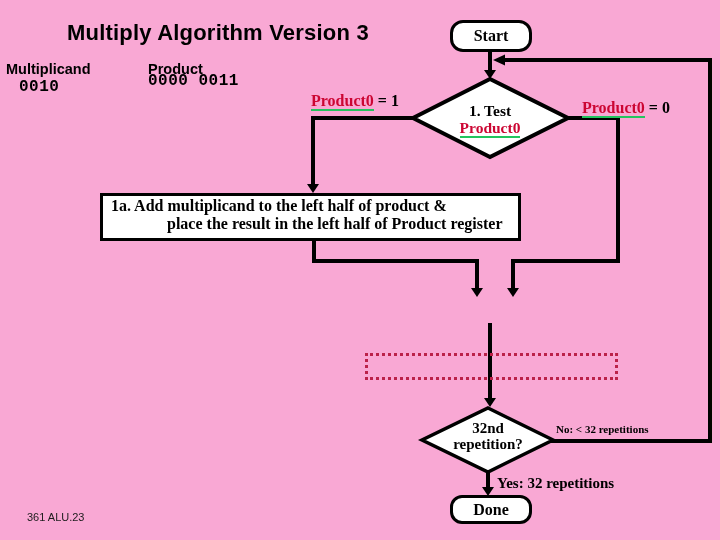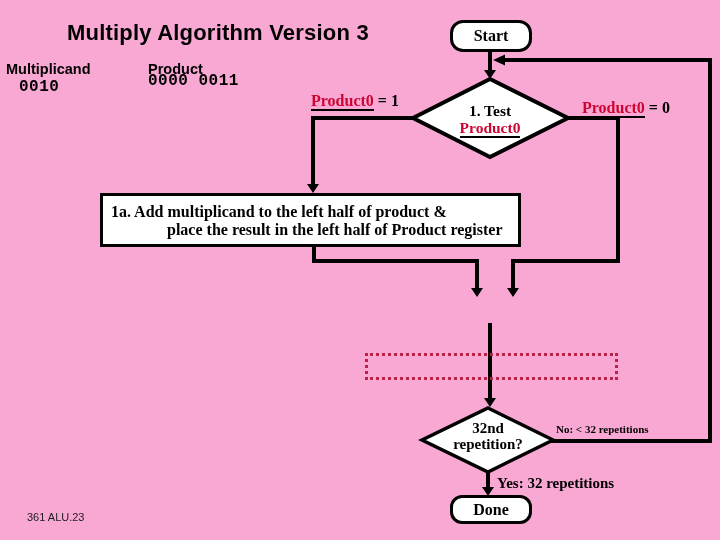--- a/index.html
+++ b/index.html
@@ -7,21 +7,21 @@
     position:relative;width:720px;height:540px;background:#f9a8d4;overflow:hidden;
     font-family:"Liberation Sans",sans-serif;color:#000;
   }
   .abs{position:absolute;}
   
   .title{font-size:22px;font-weight:bold;letter-spacing:.2px;}
   .reg-label{font-size:14.5px;font-weight:bold;}
   .reg-value{font-family:"Liberation Mono",monospace;font-size:16px;font-weight:bold;letter-spacing:.5px;}
   .serif{font-family:"Liberation Serif",serif;font-weight:bold;font-size:15.5px;line-height:19px;}
   .red{color:#cc0633;}
-  .u{border-bottom:2px solid #000000;padding-bottom:0px;}
+  .u{border-bottom:2px solid #22c55e;padding-bottom:0px;}
   .footer{font-size:11px;color:#1c1c1c;}
   
   .terminal{
     border:3.5px solid #000;border-radius:13px;background:#fff;
     display:flex;align-items:center;justify-content:center;
     font-family:"Liberation Serif",serif;font-weight:bold;font-size:16px;z-index:3;
   }
   .process{
     border:3px solid #000;background:#fff;z-index:3;
     font-family:"Liberation Serif",serif;font-weight:bold;
@@ -86,21 +86,21 @@
     <div><span class="red u">Product0</span></div>
   </div>
 
   <div class="abs serif lbl" style="left:311px;top:91px;font-size:16px;">
     <span class="red u">Product0</span><span> = 1</span>
   </div>
   <div class="abs serif lbl" style="left:582px;top:98px;font-size:16px;">
     <span class="red u">Product0</span><span> = 0</span>
   </div>
 
-  <div class="abs process" style="left:100px;top:193px;width:415px;height:41px;padding-top:7px;">
+  <div class="abs process" style="left:100px;top:193px;width:415px;height:41px;padding-top:1px;">
     <div style="padding-left:8px;">1a. Add multiplicand to the left half of product &amp;</div>
     <div style="padding-left:28px;margin-left:36px;">place the result in the left half of Product register</div>
   </div>
 
 
   <div class="abs dottedbox" style="left:365px;top:353px;width:247px;height:21px;"></div>
 
   <div class="abs serif center lbl" style="left:428px;top:420px;width:120px;font-size:15px;line-height:16px;z-index:4;">
     <div>32nd</div>
     <div>repetition?</div>

